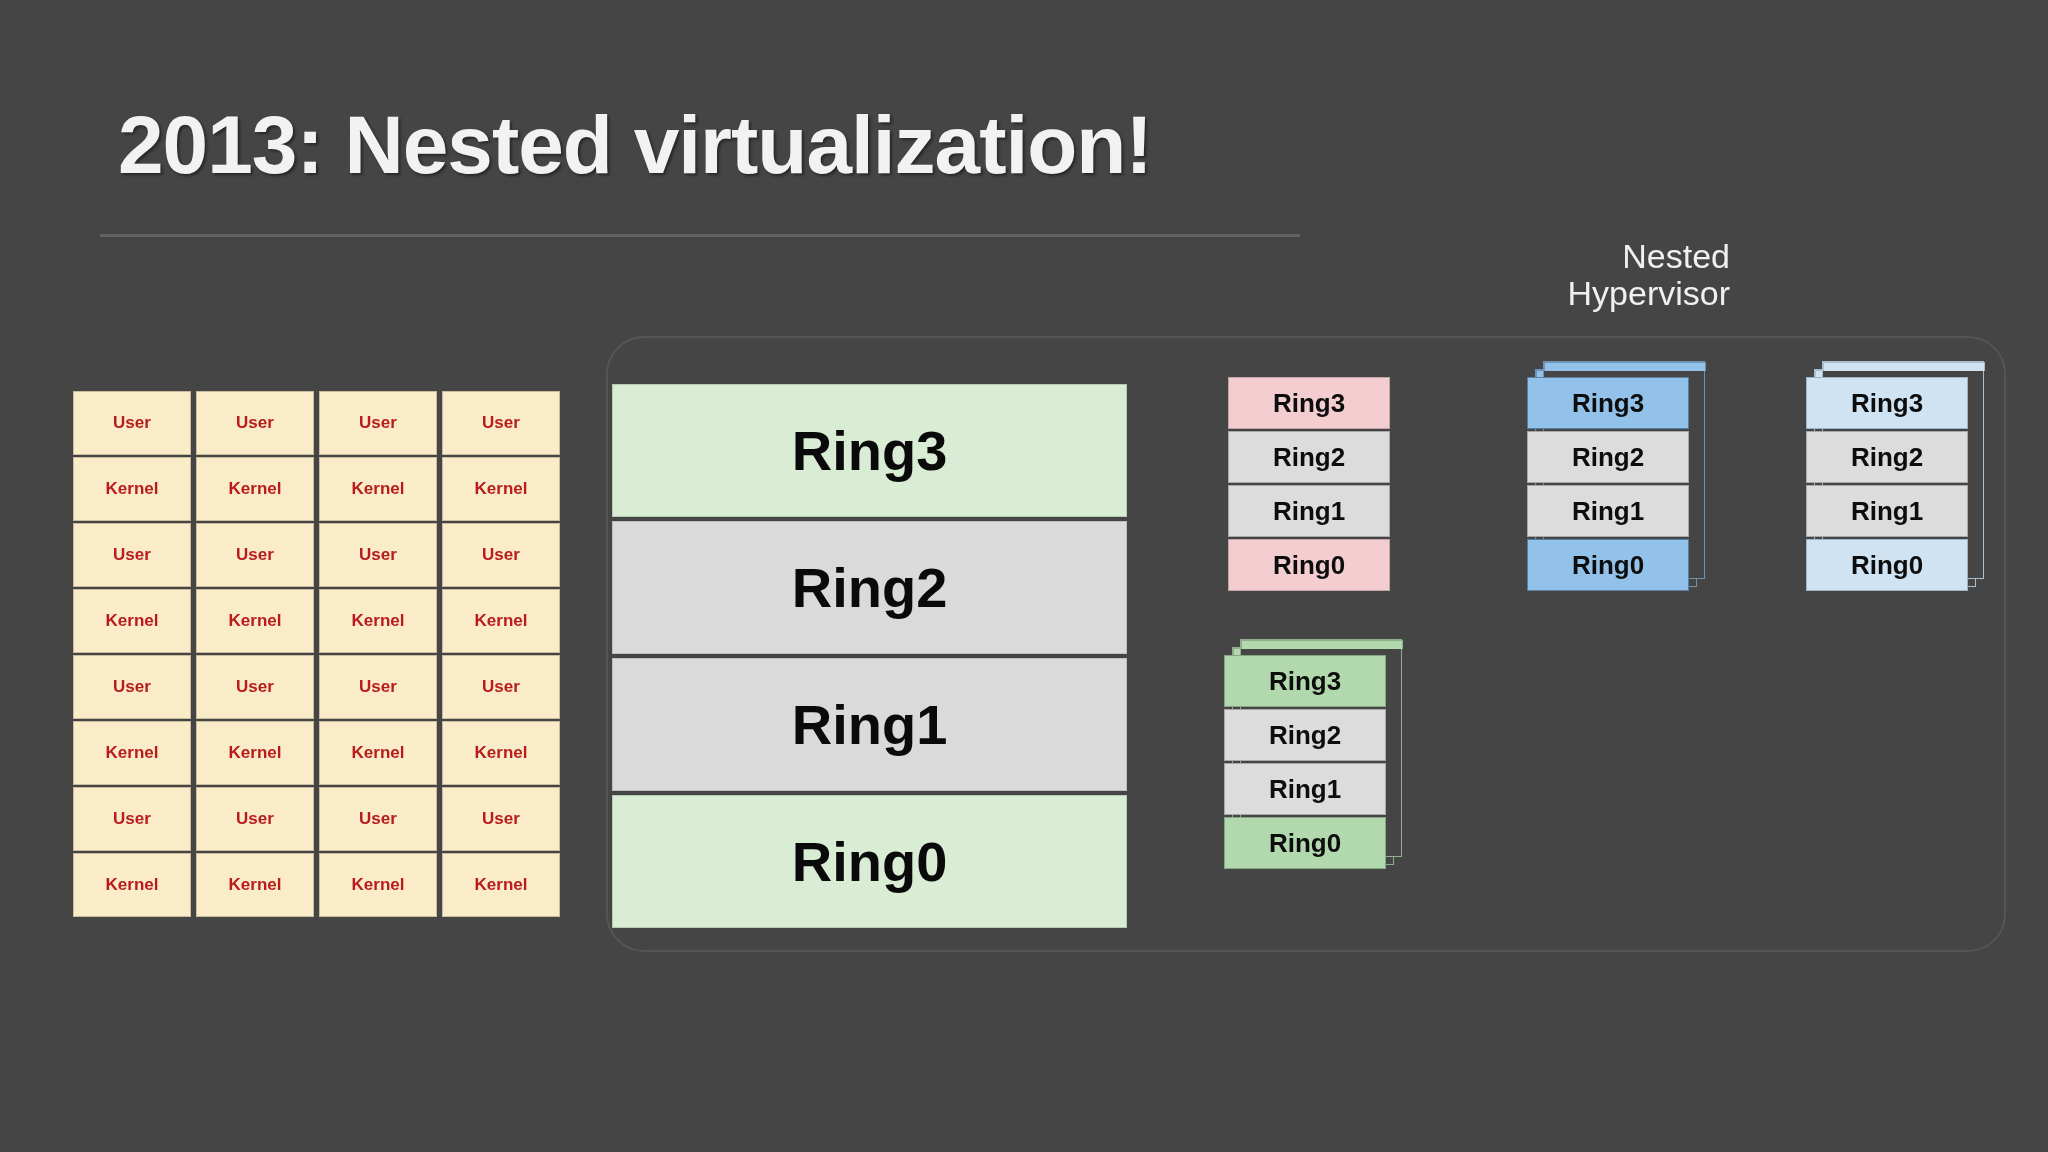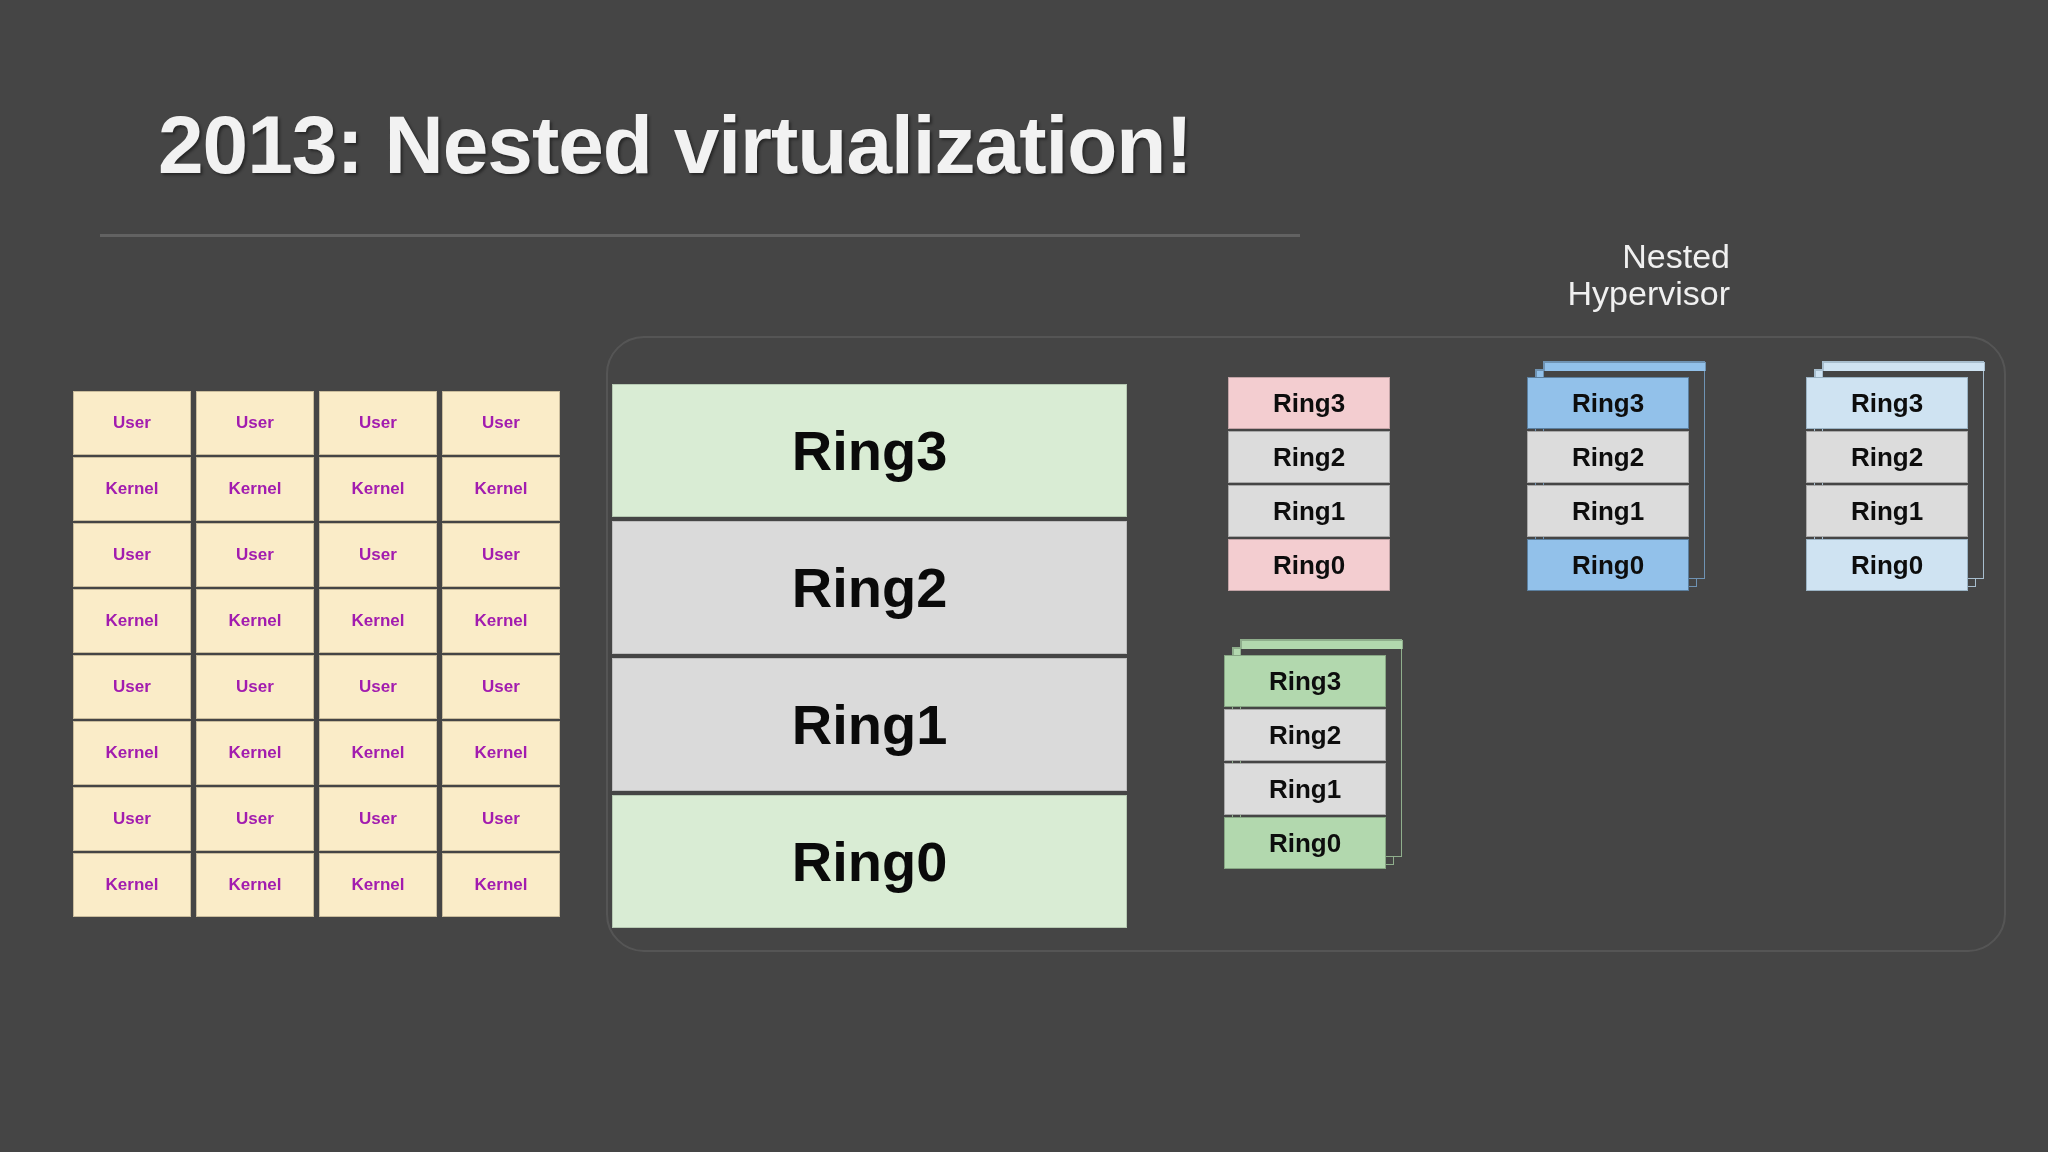--- a/index.html
+++ b/index.html
@@ -20,21 +20,20 @@
   #slide-title {
     position: absolute;
     left: 118px;
     top: 98px;
     font-size: 82px;
     font-weight: bold;
     color: #f2f2f2;
     letter-spacing: -1px;
     white-space: nowrap;
     text-shadow: 2px 2px 3px rgba(0,0,0,0.45);
-    margin-left: 40px;
   }
 
   #title-rule {
     position: absolute;
     left: 100px;
     top: 234px;
     width: 1200px;
     height: 3px;
     background: rgba(255,255,255,0.16);
   }
@@ -51,21 +50,21 @@
   }
 
   .os-cell {
     background: #faecc8;
     border: 1px solid #c9bc9c;
     display: flex;
     align-items: center;
     justify-content: center;
     font-size: 17px;
     font-weight: bold;
-    color: #a21caf;
+    color: #b91c1c;
   }
 
   
   #host-container {
     position: absolute;
     left: 606px;
     top: 336px;
     width: 1400px;
     height: 616px;
     border: 2px solid rgba(255,255,255,0.09);

